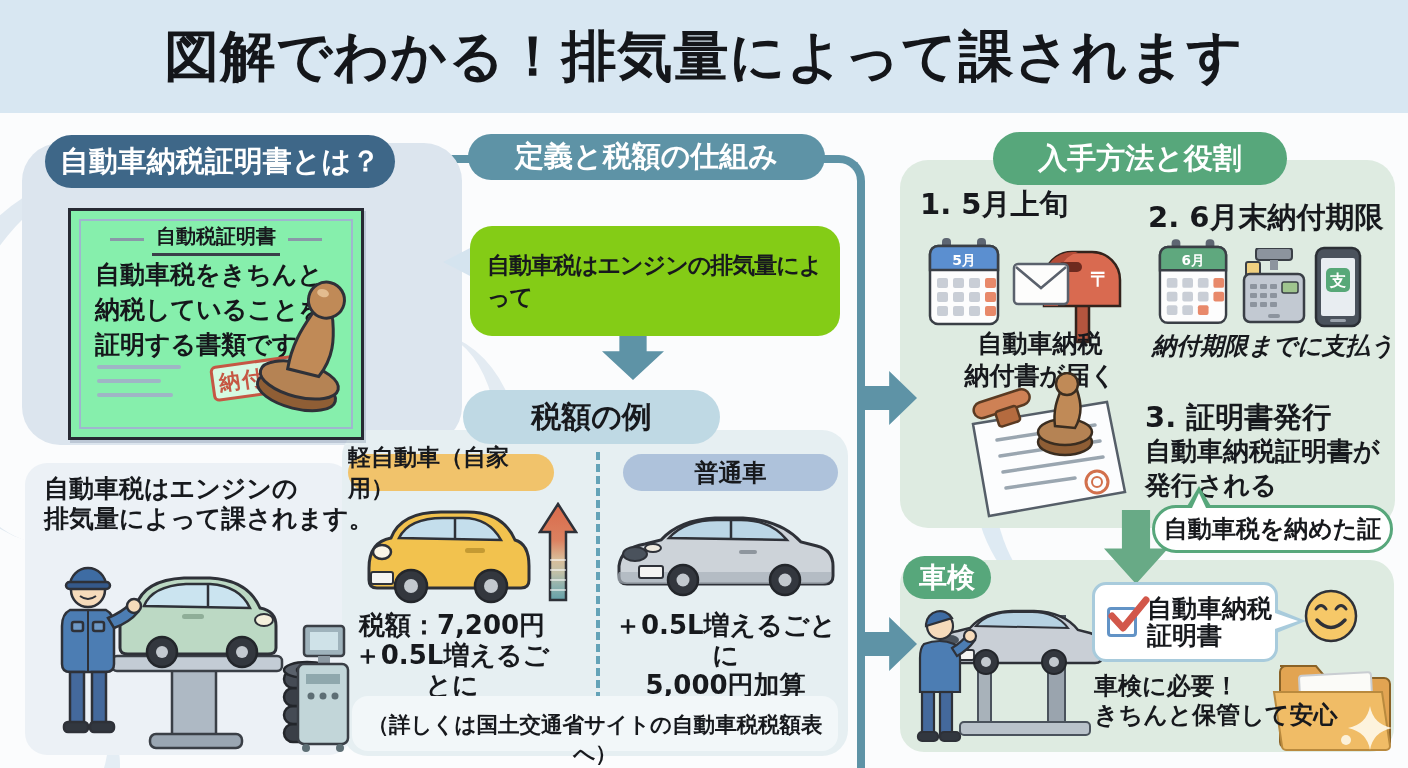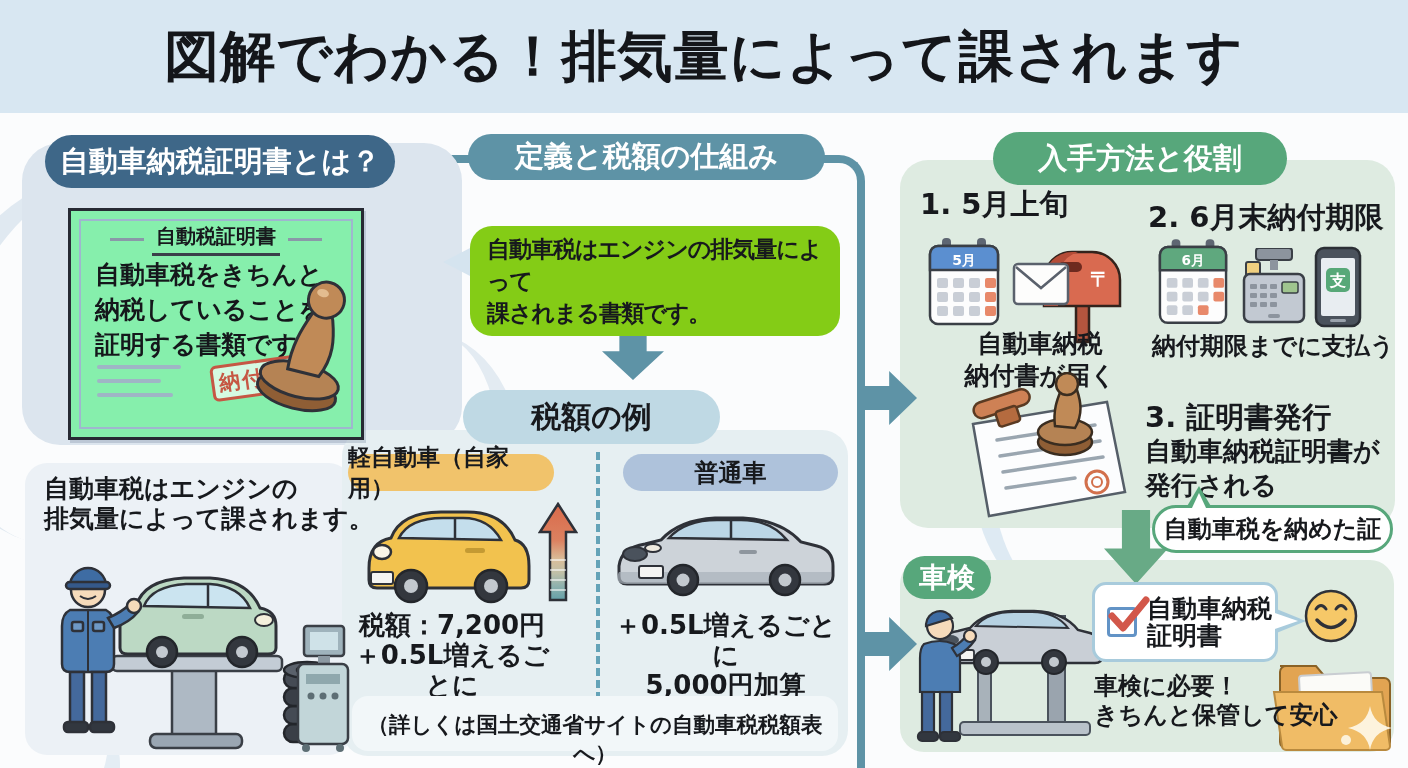--- a/index.html
+++ b/index.html
@@ -228,21 +228,20 @@
       <rect x="32" y="174" width="24" height="10" rx="4" fill="#32373F"></rect>
       <rect x="58" y="174" width="24" height="10" rx="4" fill="#32373F"></rect>
     </g>
     <path d="M48,48 q8,6 16,0" stroke="#2E3138" stroke-width="2" fill="none"></path>
   </svg>
 
   <div class="abs badge badge-teal">定義と税額の仕組み</div>
   <div class="abs def-tail"></div>
   <div class="abs def-bubble">
     <div class="l">自動車税はエンジンの排気量によって</div>
-    <div class="l">課されまる書類です。</div>
   </div>
 
   <div class="abs panel panel-tax"></div>
   <div class="abs badge badge-taxex">税額の例</div>
   <div class="abs divider"></div>
 
   <div class="abs badge badge-kei">軽自動車（自家用）</div>
   <div class="abs badge badge-futsu">普通車</div>
 
   <svg class="abs" style="left:355px; top:496px; z-index:2;" width="180" height="112" viewBox="0 0 180 112">
@@ -398,21 +397,21 @@
   </svg>
 
   <svg class="abs" style="left:1314px; top:246px; z-index:2;" width="48" height="82" viewBox="0 0 48 82">
     <rect x="2" y="2" width="44" height="78" rx="8" fill="#4A525C" stroke="#2B2F35" stroke-width="2.5"></rect>
     <rect x="7" y="12" width="34" height="58" rx="2" fill="#E8EDF1"></rect>
     <rect x="12" y="22" width="24" height="24" rx="5" fill="#57A878"></rect>
     <text x="24" y="40" text-anchor="middle" font-size="16" font-weight="bold" fill="#ffffff">支</text>
     <rect x="16" y="73" width="16" height="3" rx="1.5" fill="#9AA2AC"></rect>
   </svg>
 
-  <div class="abs cap" style="left:1152px; top:330px; font-size:24px;">納付期限までに支払う</div>
+  <div class="abs cap" style="left:1152px; top:330px; font-size:24px;font-style:italic;">納付期限までに支払う</div>
 
   <svg class="abs" style="left:945px; top:372px; z-index:2;" width="190" height="152" viewBox="0 0 190 152">
     <polygon points="28,52 162,30 180,120 44,144" fill="#FCFDFE" stroke="#555E68" stroke-width="2.5"></polygon>
     <g stroke="#9AA6B0" stroke-width="3.5" stroke-linecap="round">
       <line x1="52" y1="68" x2="150" y2="53"></line>
       <line x1="55" y1="84" x2="155" y2="69"></line>
       <line x1="58" y1="100" x2="158" y2="85"></line>
       <line x1="61" y1="116" x2="130" y2="106"></line>
     </g>
     <circle cx="152" cy="110" r="11" fill="none" stroke="#D2704C" stroke-width="3"></circle>

